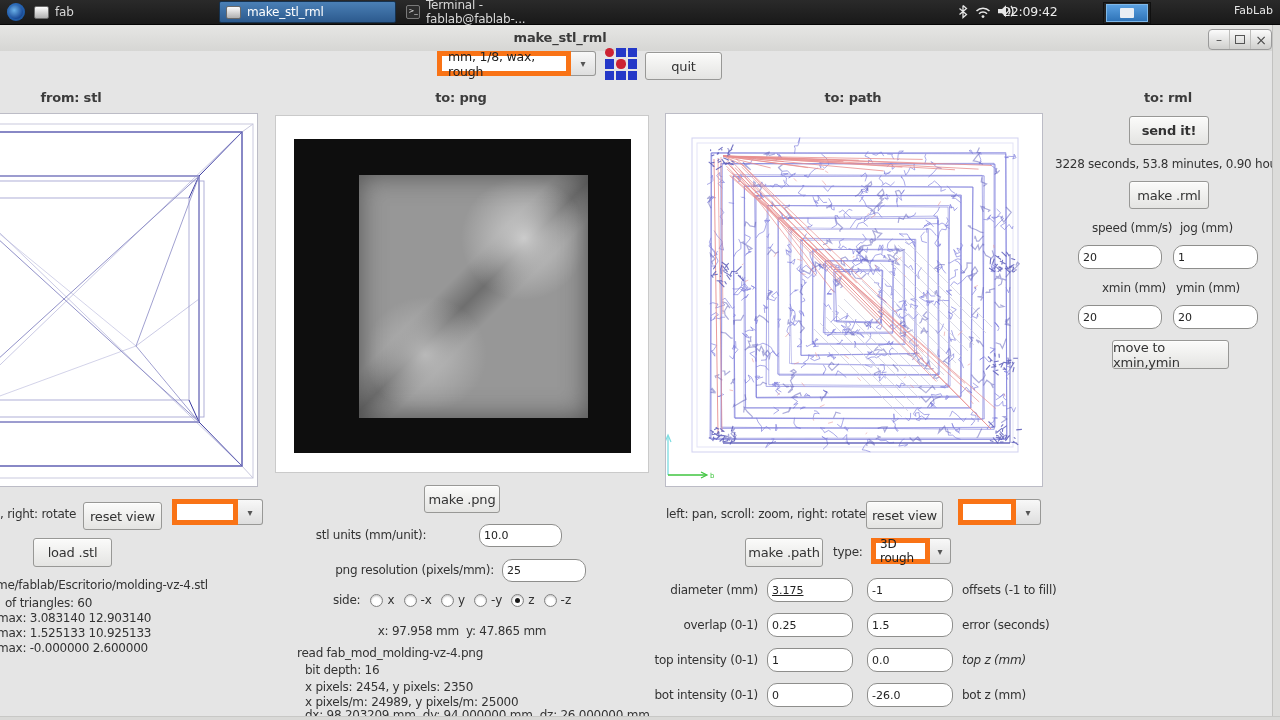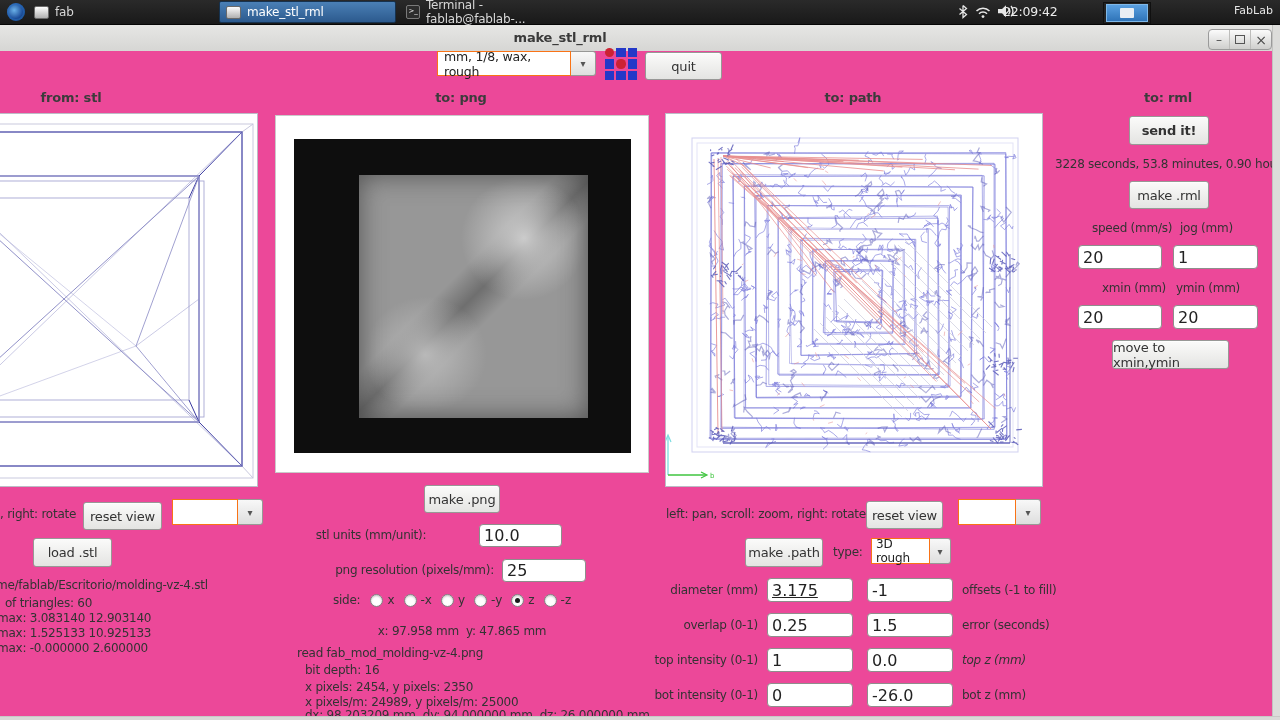--- a/index.html
+++ b/index.html
@@ -1,17 +1,17 @@
 <!DOCTYPE html>
 <html><head>
 <meta charset="utf-8">
 <style>
   html,body{margin:0;padding:0;}
   .screen{position:relative;width:1280px;height:720px;overflow:hidden;
-    background:#ec4899;font-family:"DejaVu Sans",sans-serif;}
+    background:#e5e5e5;font-family:"DejaVu Sans",sans-serif;}
   .abs{position:absolute;}
   
   .taskbar{position:absolute;left:0;top:0;width:1280px;height:24px;
     background:linear-gradient(#2a2a2a,#191919);border-bottom:1px solid #060606;}
   .task-btn{position:absolute;top:1px;height:22px;display:flex;align-items:center;
     padding:0 6px;font-size:12px;color:#d8d8d8;letter-spacing:-.2px;box-sizing:border-box;}
   .task-btn.active{background:linear-gradient(#4a80b6,#2c5a8e);border:1px solid #16324f;
     border-radius:2px;color:#fff;}
   .winico{width:13px;height:11px;border:1px solid #6a6a6a;border-radius:2px;margin-right:6px;
     background:linear-gradient(#fdfdfd,#b0b0b0);display:inline-block;}
@@ -32,32 +32,32 @@
     font-size:13px;font-weight:bold;color:#3a3a3a;letter-spacing:-.2px;}
   .win-controls{position:absolute;left:1208px;top:29px;width:62px;height:19px;border:1px solid #9a9a9a;
     border-radius:4px;background:linear-gradient(#fbfbfb,#cfcfcd);display:flex;}
   .wc-btn{flex:1;display:flex;align-items:center;justify-content:center;font-size:12px;color:#4a4a4a;}
   .wc-btn+.wc-btn{border-left:1px solid #bdbdbb;}
   .maxbox{width:8px;height:7px;border:1.5px solid #555;display:inline-block;}
   .btn{position:absolute;background:linear-gradient(#fbfbfa,#e4e4e2);border:1px solid #989896;
     border-radius:3px;font-size:13px;color:#333;display:flex;align-items:center;justify-content:center;
     letter-spacing:-.2px;box-shadow:inset 0 1px 0 rgba(255,255,255,.7);cursor:default;}
   .combo{position:absolute;display:flex;}
-  .combo-f{flex:1;background:#fff;border:1px solid #f97316;font-size:12.5px;color:#222;
+  .combo-f{flex:1;background:#fff;border:5px solid #f97316;font-size:12.5px;color:#222;
     display:flex;align-items:center;padding:0 6px;letter-spacing:-.2px;}
   .combo-a{width:24px;background:linear-gradient(#f8f8f8,#dedede);border:1px solid #989896;border-left:none;
     display:flex;align-items:center;justify-content:center;color:#555;font-size:10px;border-radius:0 3px 3px 0;}
   .logo-grid{position:absolute;left:605px;top:48px;width:32px;height:32px;display:grid;
     grid-template-columns:repeat(3,1fr);grid-template-rows:repeat(3,1fr);gap:2px;}
   .logo-cell{width:100%;height:100%;}
   .logo-cell.dot{border-radius:50%;}
   
   .coltitle{position:absolute;font-weight:bold;font-size:13px;color:#3c3c3c;text-align:center;letter-spacing:-.2px;}
   .t{position:absolute;font-size:12px;color:#333;letter-spacing:-.25px;white-space:pre;}
-  .inp{position:absolute;background:#fff;border:1px solid #8e8e8c;border-radius:4px;font-size:16px;
+  .inp{position:absolute;background:#fff;border:1px solid #8e8e8c;border-radius:10px;font-size:11px;
     color:#222;padding:8px 4px;box-sizing:border-box;font-family:"DejaVu Sans",sans-serif;outline:none;}
   .canvas{position:absolute;background:#fff;border:1px solid #bcbcc6;box-sizing:border-box;}
   .radio-row{position:absolute;display:flex;align-items:center;}
   .radio-item{display:flex;align-items:center;margin-right:9px;}
   .radio{width:13px;height:13px;border-radius:50%;background:#fff;border:1px solid #808080;
     box-shadow:inset 0 1px 2px rgba(0,0,0,.25);position:relative;box-sizing:border-box;}
   .radio-item.sel .radio::after{content:'';position:absolute;left:3px;top:3px;width:5px;height:5px;
     border-radius:50%;background:#1a1a1a;}
   .rlabel{font-size:12px;color:#333;margin-left:4px;}
   

